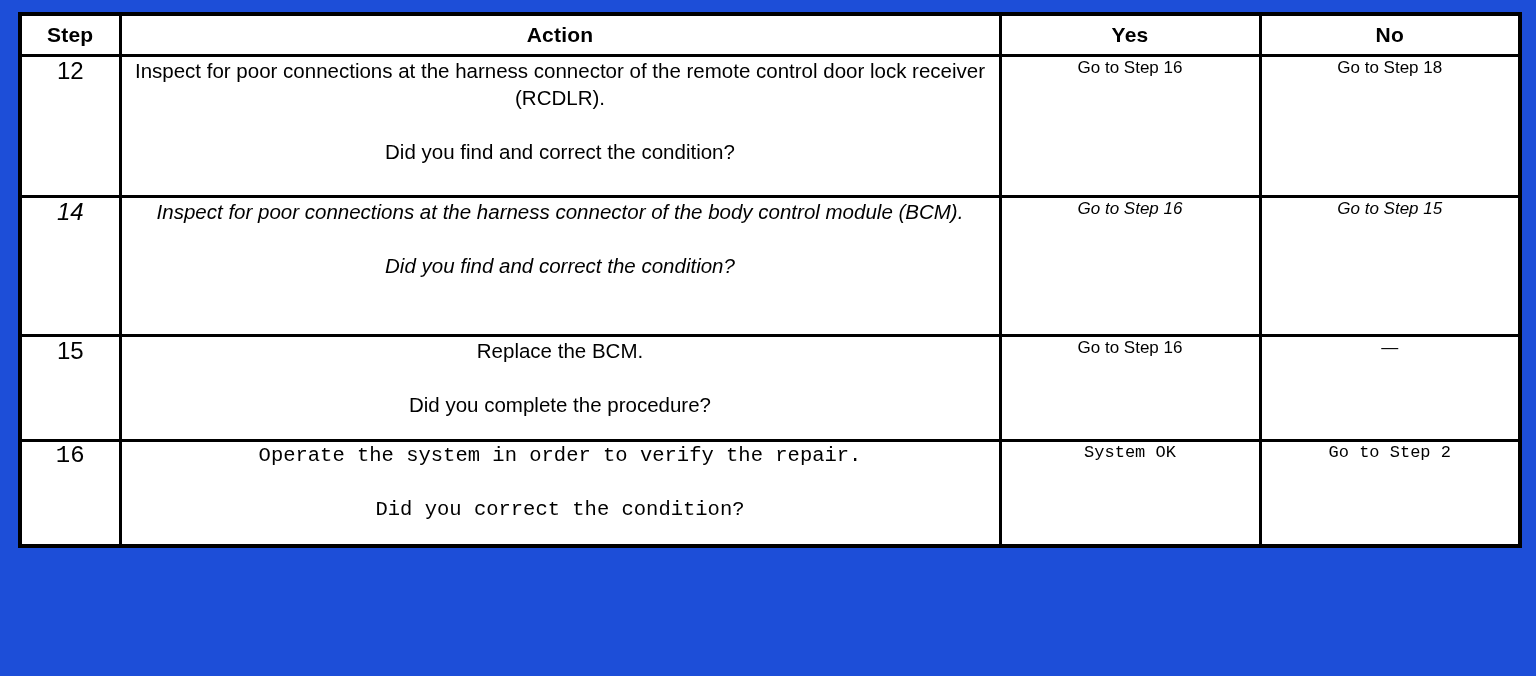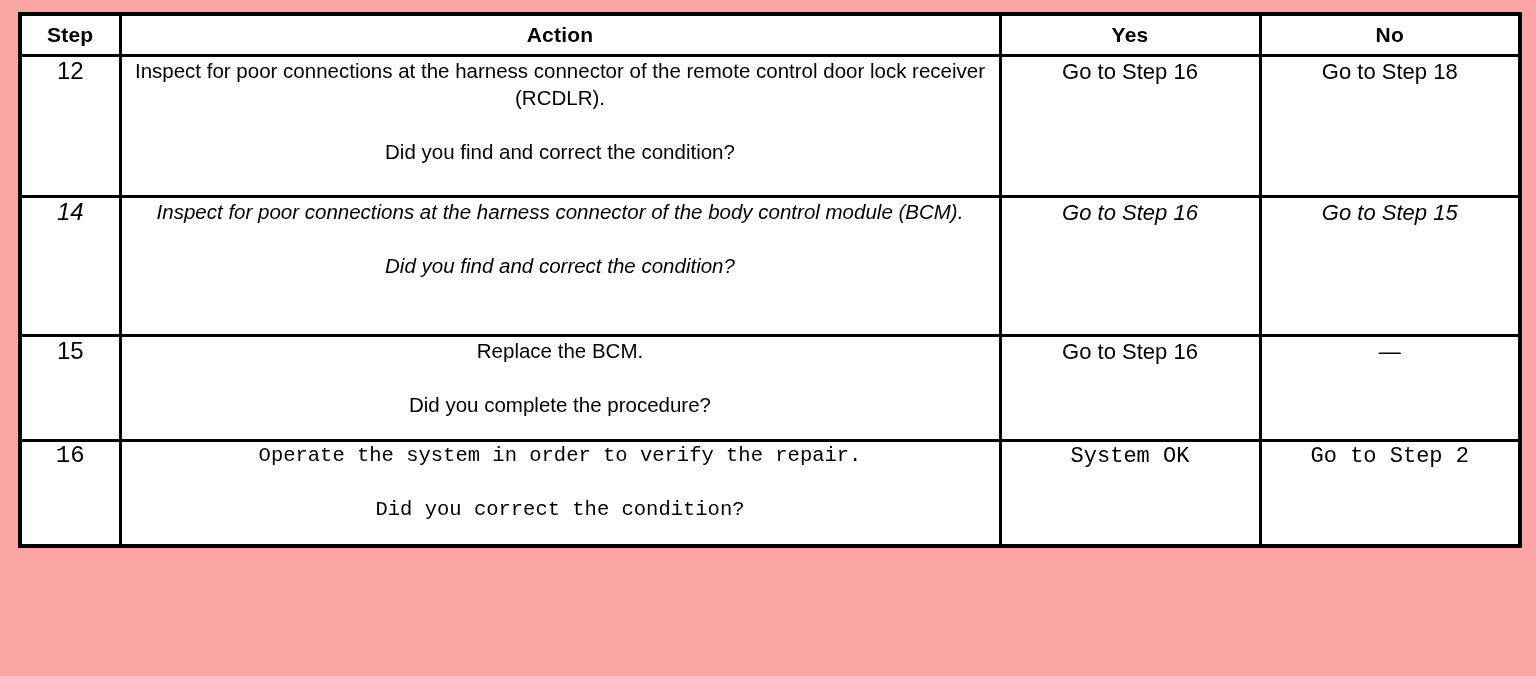--- a/index.html
+++ b/index.html
@@ -12,21 +12,21 @@
     height: 676px;
     font-family: "Liberation Sans", sans-serif;
     color: #000000;
     overflow: hidden;
   }
 
   #page {
     position: relative;
     width: 1536px;
     height: 676px;
-    background: #fca5a5;
+    background: #1d4ed8;
   }
 
   table.diagnostic-table {
     position: absolute;
     left: 18px;
     top: 12px;
     width: 1500px;
     border-collapse: collapse;
     table-layout: fixed;
     background: #ffffff;
@@ -74,21 +74,21 @@
     vertical-align: top;
     padding: 7px 6px 6px 9px;
     font-size: 20.5px;
     line-height: 1.32;
   }
 
   td.result-cell {
     text-align: center;
     vertical-align: bottom;
     padding: 0 6px 9px 6px;
-    font-size: 22px;
+    font-size: 17px;
     line-height: 1.32;
     white-space: nowrap;
   }
 
   .action-main {
     display: block;
     margin: 0;
   }
   .action-question {
     display: block;

